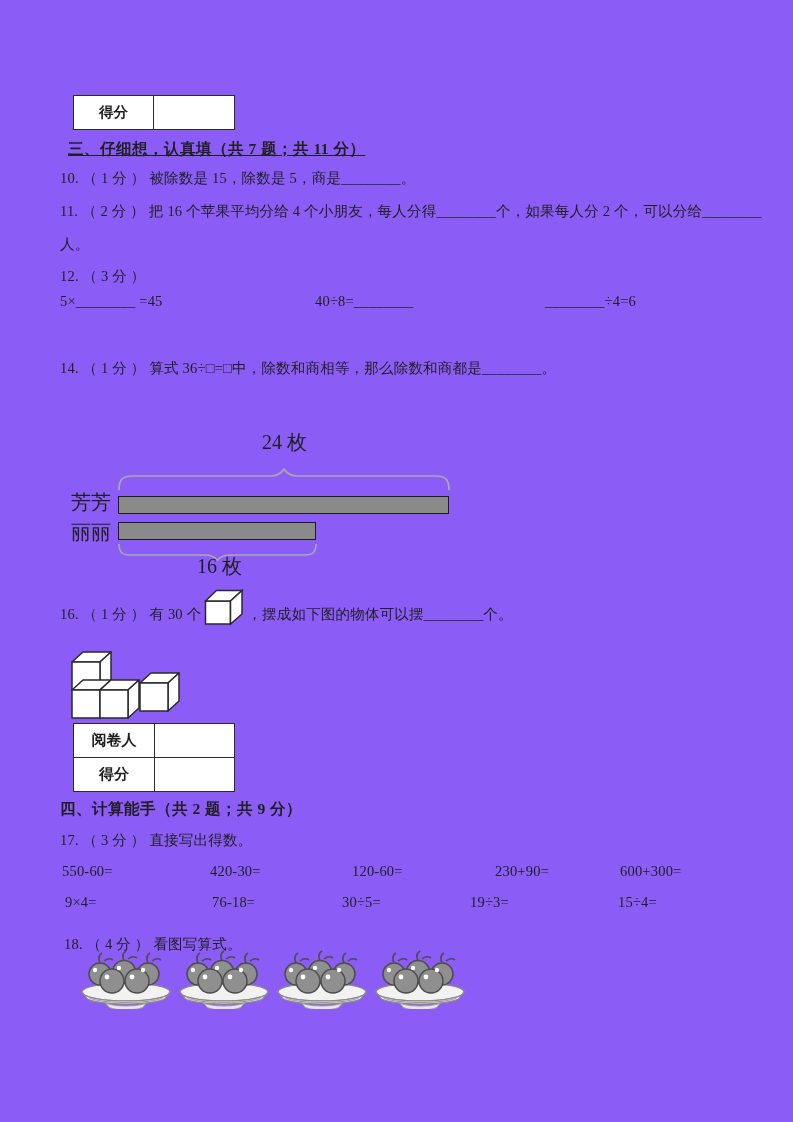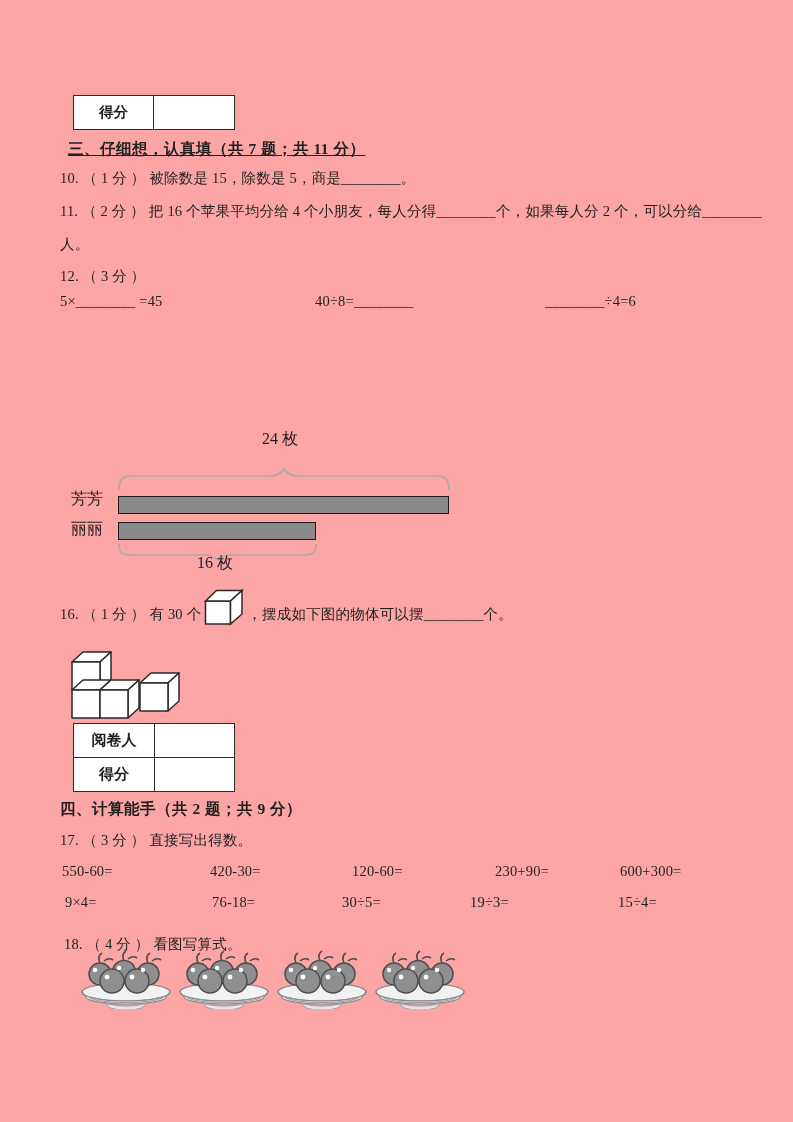--- a/index.html
+++ b/index.html
@@ -1,21 +1,21 @@
 <!DOCTYPE html>
 <html><head>
 <meta charset="utf-8">
 <style>
   html,body{margin:0;padding:0;background:#fff;}
-  #page{position:relative;width:793px;height:1122px;background:#fca5a5;overflow:hidden;
+  #page{position:relative;width:793px;height:1122px;background:#8b5cf6;overflow:hidden;
         font-family:"Liberation Serif","DejaVu Serif",serif;color:#1f1f1f;}
   .abs{position:absolute;}
   .q{font-size:14.5px;white-space:nowrap;letter-spacing:0.2px;}
   .h{font-size:15.5px;font-weight:bold;white-space:nowrap;letter-spacing:0.5px;}
-  .big{font-size:16px;white-space:nowrap;}
+  .big{font-size:20px;white-space:nowrap;}
   
   .stable{display:flex;border:1.6px solid #2b2b2b;background:#fff;}
   .stable .cell{box-sizing:border-box;height:100%;display:flex;align-items:center;justify-content:center;
                 font-size:14.5px;font-weight:bold;}
   .stable .cell + .cell{border-left:1.4px solid #2b2b2b;}
   .gtable{display:grid;grid-template-columns:80px 80px;grid-template-rows:33px 34px;
           border:1.6px solid #2b2b2b;background:#fff;}
   .gtable .gcell{box-sizing:border-box;display:flex;align-items:center;justify-content:center;
                  font-size:15px;font-weight:bold;}
   .gtable .gcell.vc{border-left:1.4px solid #2b2b2b;}
@@ -38,20 +38,21 @@
 
   <div class="abs h" style="left:68px;top:139px;text-decoration:underline;">三、仔细想，认真填（共 7 题；共 11 分）</div>
 
   <div class="abs q" style="left:60px;top:169px;">10. （ 1 分 ） 被除数是 15，除数是 5，商是________。</div>
   <div class="abs q" style="left:60px;top:202px;">11. （ 2 分 ） 把 16 个苹果平均分给 4 个小朋友，每人分得________个，如果每人分 2 个，可以分给________</div>
   <div class="abs q" style="left:60px;top:235px;">人。</div>
   <div class="abs q" style="left:60px;top:267px;">12. （ 3 分 ）</div>
   <div class="abs q" style="left:60px;top:293px;">5×________ =45</div>
   <div class="abs q" style="left:315px;top:293px;">40÷8=________</div>
   <div class="abs q" style="left:545px;top:293px;">________÷4=6</div>
+  <div class="abs q" style="left:60px;top:359px;">14. （ 1 分 ） 算式 36÷□=□中，除数和商相等，那么除数和商都是________。</div>
 
   <div class="abs big" style="left:262px;top:429px;">24 枚</div>
 
   <div class="abs" style="left:118px;top:468px;">
     <svg width="332" height="24" viewBox="0 0 332 24">
       <path d="M1,22 C1,11 5,8 14,8 L152,8 C159,8 163,6 166,1 C169,6 173,8 180,8 L318,8 C327,8 331,11 331,22" fill="none" stroke="#a9a9a9" stroke-width="1.7"></path>
     </svg>
   </div>
 
   <div class="abs big" style="left:71px;top:489px;">芳芳</div>

